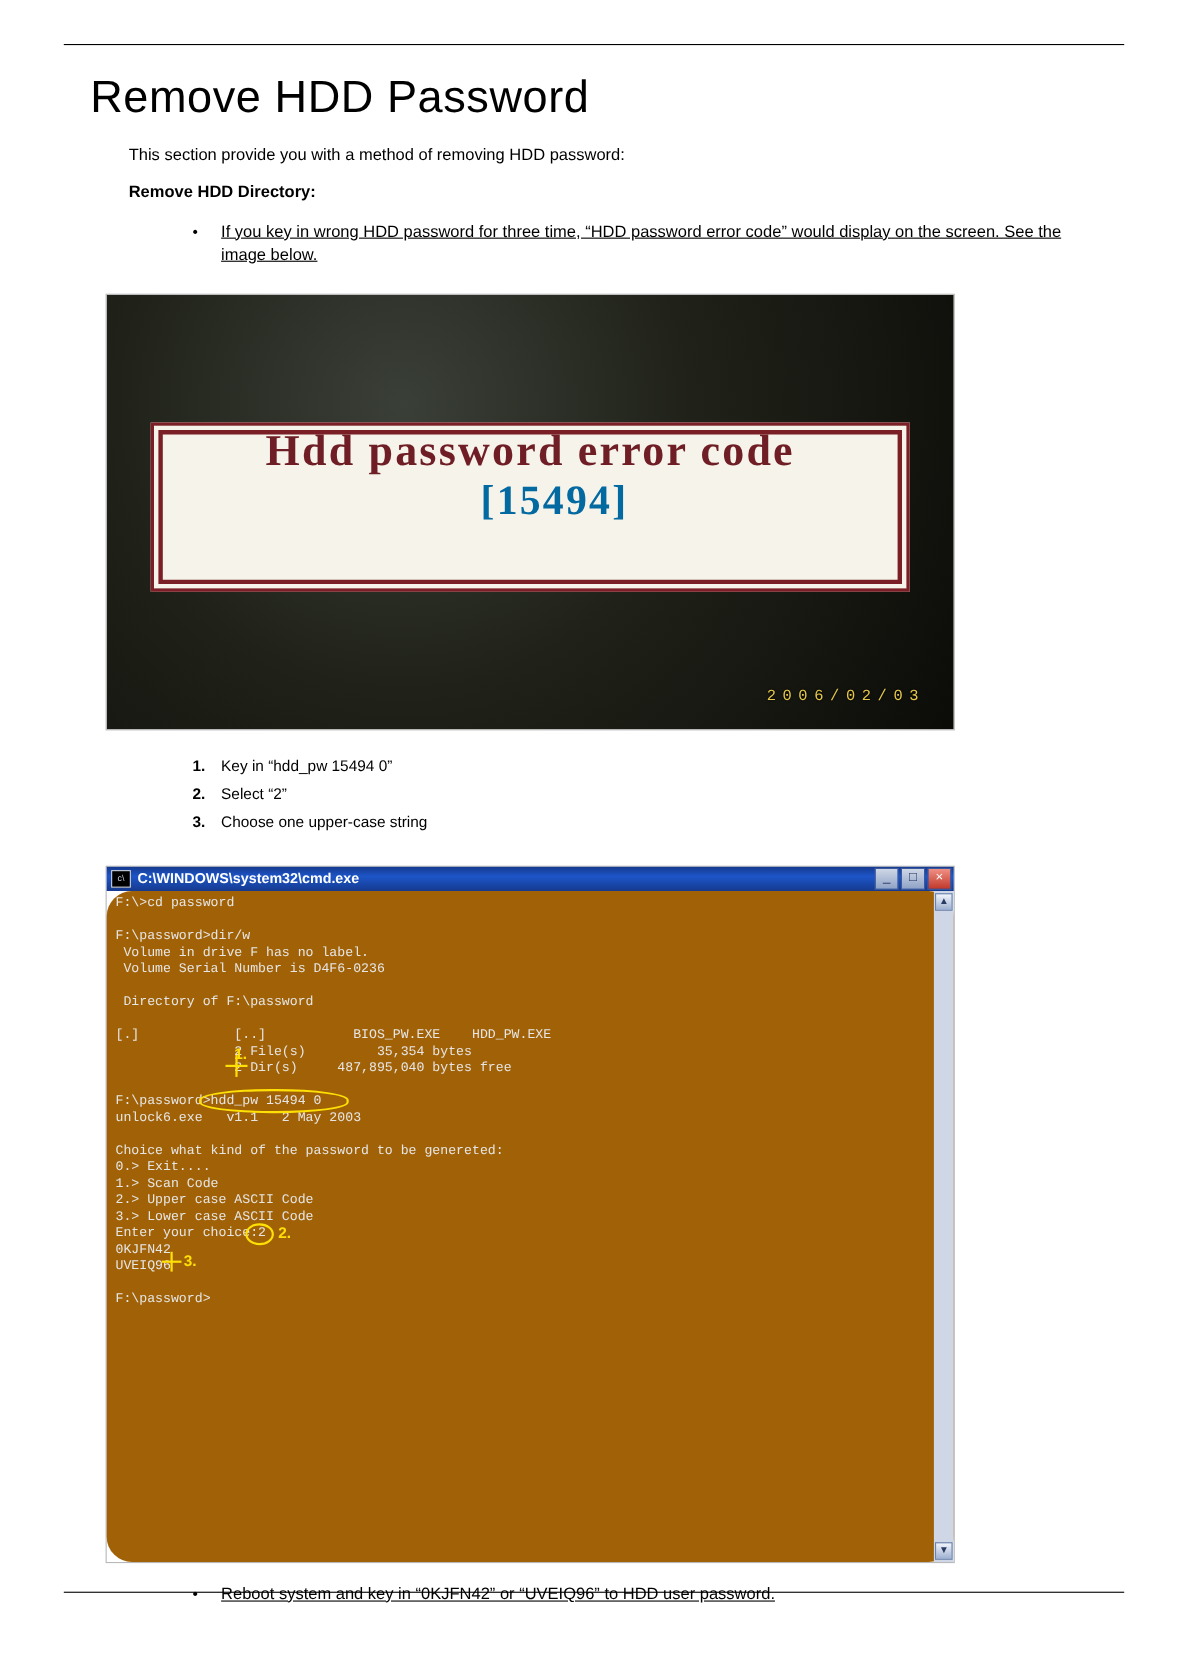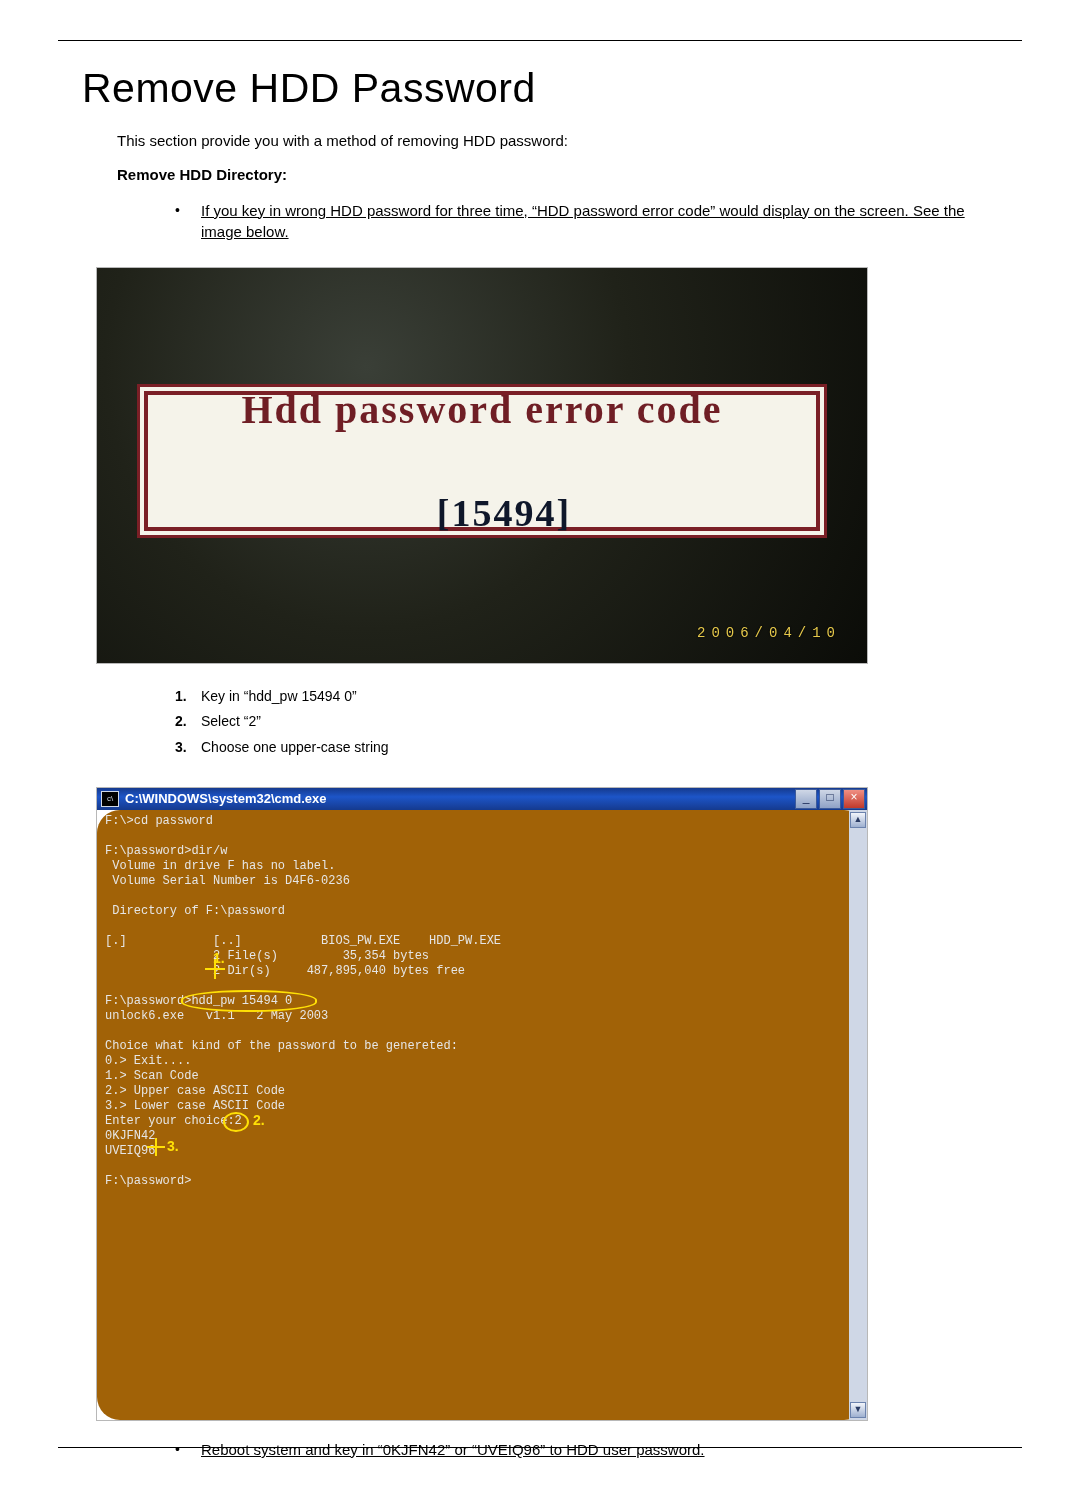--- a/index.html
+++ b/index.html
@@ -97,36 +97,36 @@
   .photo1 .panel {
     position: absolute;
     left: 40px; right: 40px;
     top: 116px;
     height: 148px;
     background: #f5f3ea;
     border: 3px solid #7a1f26;
     box-shadow: inset 0 0 0 4px #f5f3ea, inset 0 0 0 8px #7a1f26;
     display: flex;
     align-items: center;
-    justify-content: space-between;
+    justify-content: flex-start;
     flex-direction: column;
   }
   .photo1 .panel-text {
     font-family: "Times New Roman", Times, serif;
     font-weight: 700;
     color: #6f1e25;
     font-size: 40px;
     line-height: 1.15;
     text-align: center;
     letter-spacing: 2px;
   }
   .photo1 .panel-code {
     font-family: "Times New Roman", Times, serif;
     font-weight: 700;
-    color: #0f172a;
+    color: #0369a1;
     font-size: 38px;
     letter-spacing: 2px;
     margin-left: 44px;
   }
   .photo1 .datestamp {
     position: absolute;
     right: 26px;
     bottom: 22px;
     color: #e6c94b;
     font-family: "Courier New", monospace;
@@ -263,21 +263,21 @@
     <ul class="bullets">
       <li>If you key in wrong HDD password for three time, “HDD password error code” would display on the screen. See the image below.</li>
     </ul>
   </div>
 
   <div class="photo1">
     <div class="panel">
       <div class="panel-text">Hdd password error code</div>
       <div class="panel-code">[15494]</div>
     </div>
-    <div class="datestamp">2006/04/10</div>
+    <div class="datestamp">2006/02/03</div>
   </div>
 
   <div class="body">
     <ol class="steps">
       <li>Key in “hdd_pw 15494 0”</li>
       <li>Select “2”</li>
       <li>Choose one upper-case string</li>
     </ol>
   </div>
 

